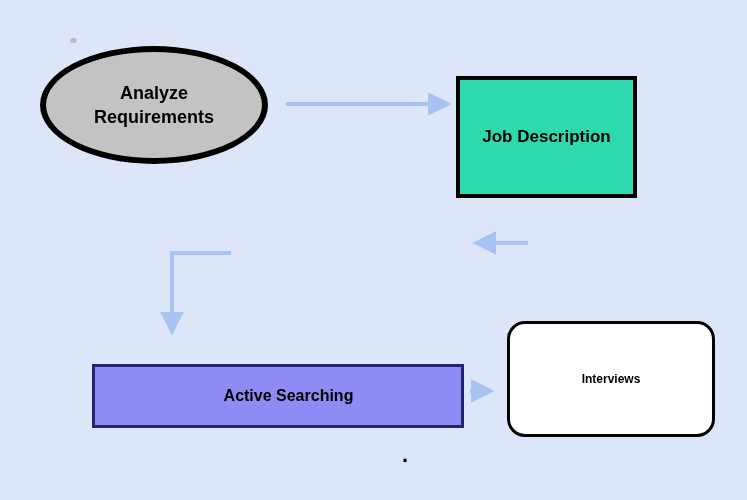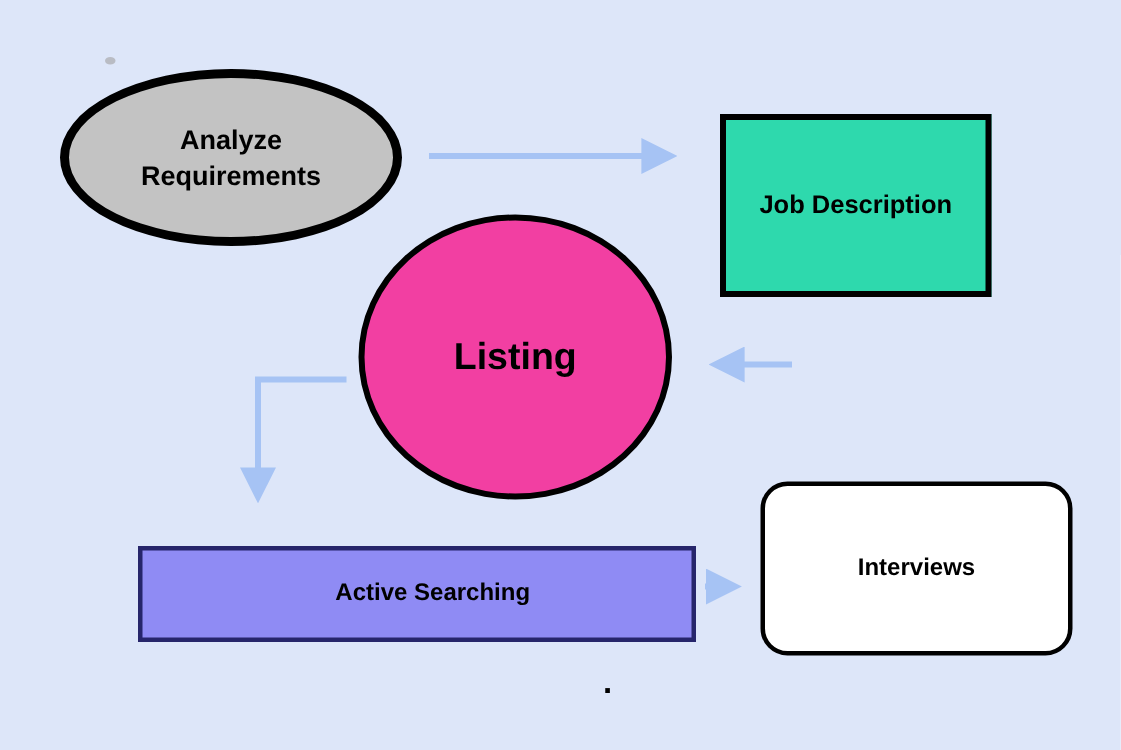--- a/index.html
+++ b/index.html
@@ -31,21 +31,21 @@
     left: 40px; top: 46px;
     width: 228px; height: 118px;
     background: #c3c3c3;
     border: 6px solid #000;
     border-radius: 50%;
     font-size: 18px;
     line-height: 1.35;
   }
   .node-analyze .lbl { display: block; width: 150px; }
   .node-job {
-    left: 480px; top: 76px;
+    left: 456px; top: 76px;
     width: 181px; height: 122px;
     background: #2ed9ad;
     border: 4px solid #000;
     font-size: 17px;
   }
   .node-listing {
     left: 239px; top: 143px;
     width: 209px; height: 190px;
     background: #f23fa2;
     border: 4px solid #000;
@@ -59,21 +59,21 @@
     border: 3px solid #26256b;
     font-size: 16px;
     padding-left: 21px;
   }
   .node-interviews {
     left: 507px; top: 321px;
     width: 208px; height: 116px;
     background: #ffffff;
     border: 3px solid #000;
     border-radius: 18px;
-    font-size: 16px;
+    font-size: 12px;
   }
   .stray-dot {
     position: absolute;
     left: 402px; top: 448px;
     width: 14px; height: 18px;
     font-weight: bold;
     font-size: 22px;
     color: #000;
     line-height: 0.6;
   }
@@ -103,23 +103,20 @@
   </svg>
 
   <div class="node node-analyze">
     <span class="lbl">Analyze Requirements</span>
   </div>
 
   <div class="node node-job">
     <span class="lbl">Job Description</span>
   </div>
 
-  <div class="node node-listing">
-    <span class="lbl">Listing</span>
-  </div>
 
   <div class="node node-active">
     <span class="lbl">Active Searching</span>
   </div>
 
   <div class="node node-interviews">
     <span class="lbl">Interviews</span>
   </div>
 
   <div class="stray-dot">.</div>

